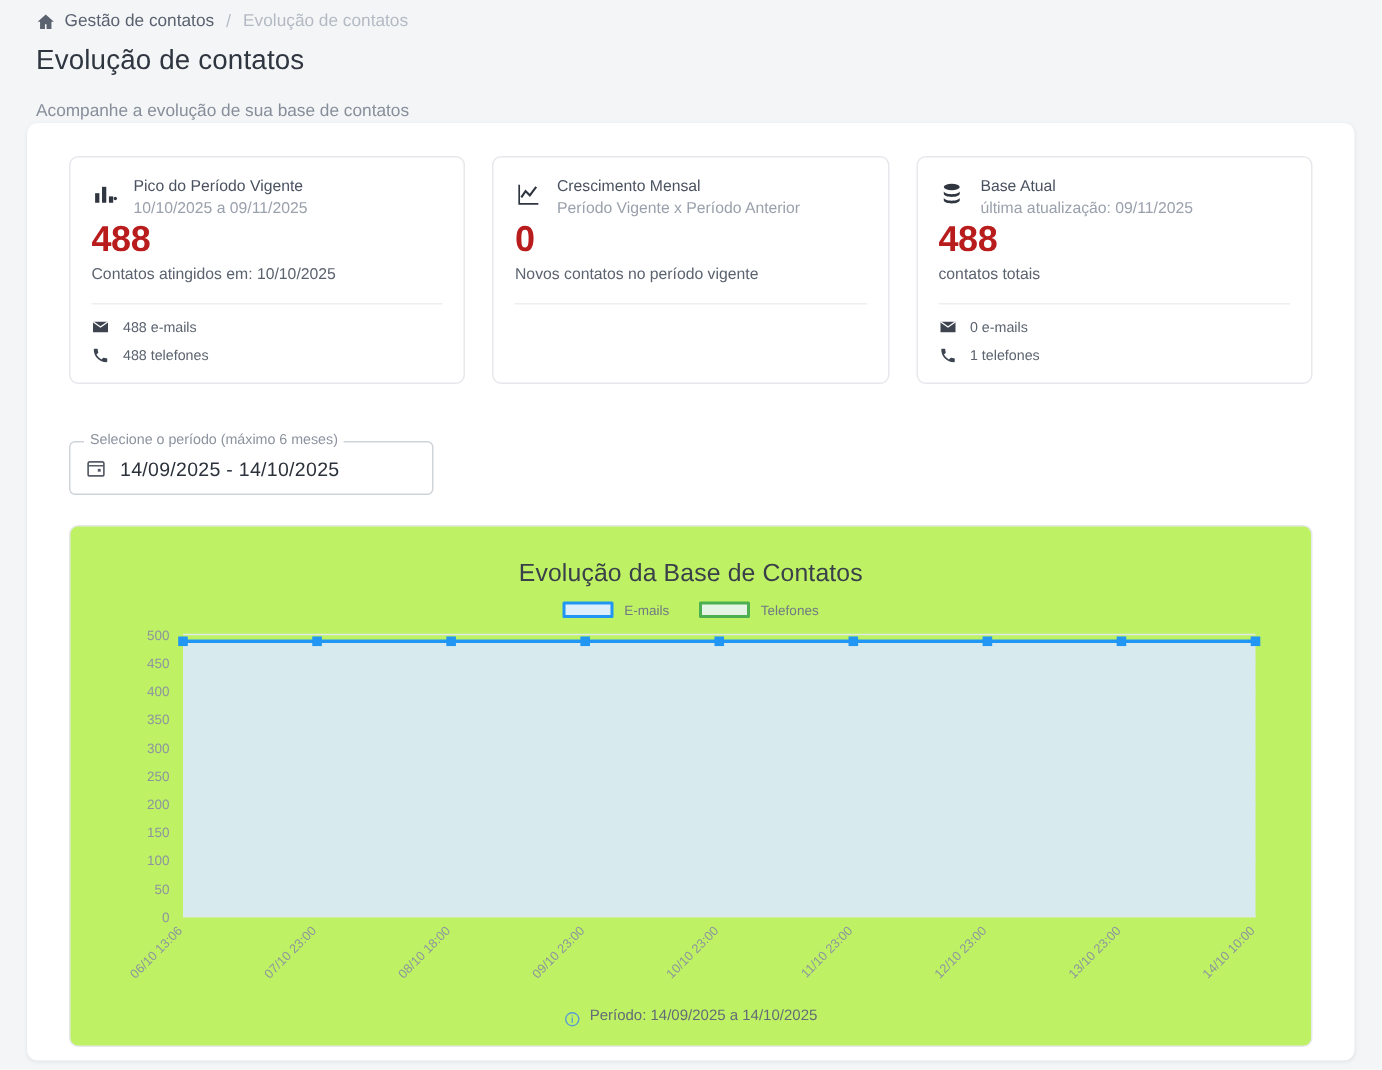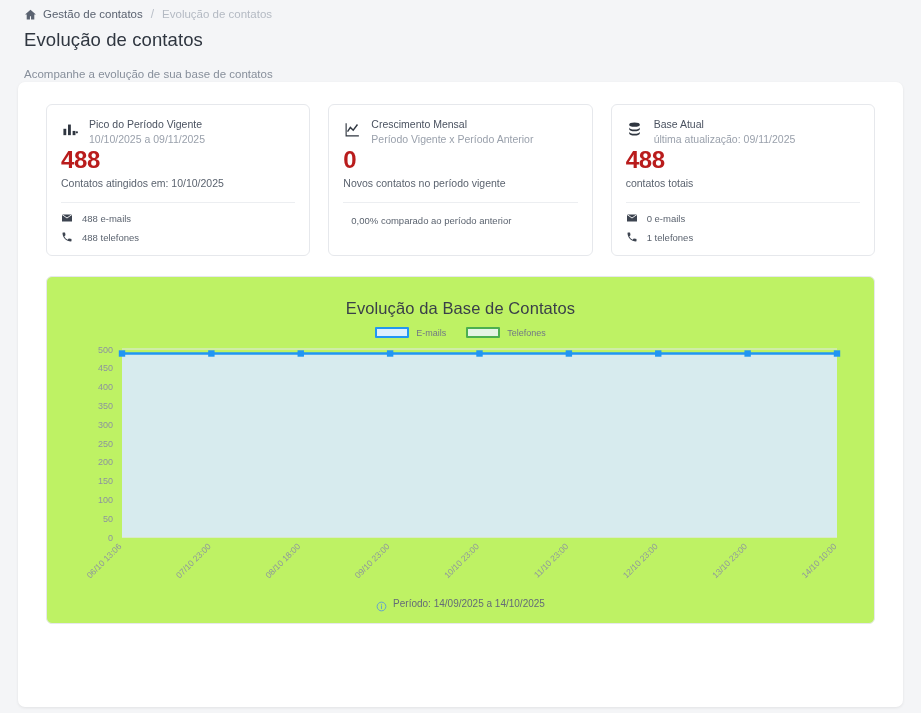--- a/index.html
+++ b/index.html
@@ -196,21 +196,20 @@
             </svg>
           </span>
           <span class="kpi-head-txt">
             <span class="kpi-title">Crescimento Mensal</span>
             <span class="kpi-subtitle">Período Vigente x Período Anterior</span>
           </span>
         </div>
         <div class="kpi-value">0</div>
         <div class="kpi-caption">Novos contatos no período vigente</div>
         <div class="kpi-divider"></div>
-        <div class="kpi-note">0,00% comparado ao período anterior</div>
       </div>
 
       <div class="kpi-card">
         <div class="kpi-head">
           <span class="kpi-ico">
             <svg viewBox="0 0 24 24" width="17" height="17" fill="currentColor">
               <ellipse cx="12" cy="5.2" rx="7.5" ry="3"></ellipse>
                 <path d="M4.5 9c0 1.7 3.4 3 7.5 3s7.5-1.3 7.5-3v2.6c0 1.7-3.4 3-7.5 3s-7.5-1.3-7.5-3z"></path>
                 <path d="M4.5 15c0 1.7 3.4 3 7.5 3s7.5-1.3 7.5-3v2.6c0 1.7-3.4 3-7.5 3s-7.5-1.3-7.5-3z"></path>
             </svg>
@@ -239,20 +238,33 @@
                   <path d="M6.6 10.8a15 15 0 0 0 6.6 6.6l2.2-2.2c.3-.3.7-.4 1-.2 1.1.4 2.3.6 3.6.6.6 0 1 .4 1 1V20c0 .6-.4 1-1 1C10.6 21 3 13.4 3 4c0-.6.4-1 1-1h3.4c.6 0 1 .4 1 1 0 1.3.2 2.5.6 3.6.1.3 0 .7-.2 1z"></path>
                 </svg>
             </span>
             <span>1 telefones</span>
           </div>
         </div>
       </div>
 
     </div>
 
+    <div class="date-wrap">
+      <div class="date-field">
+        <span class="date-legend">Selecione o período (máximo 6 meses)</span>
+        <span class="cal-ico">
+          <svg viewBox="0 0 24 24" width="14" height="14" fill="none" stroke="currentColor" stroke-width="1.9">
+            <rect x="3" y="5" width="18" height="16" rx="2"></rect>
+              <path d="M3 9.5h18" stroke-width="1.6"></path>
+              <rect x="14" y="13" width="3.4" height="3.2" fill="currentColor" stroke="none"></rect>
+          </svg>
+        </span>
+        <span class="date-value">14/09/2025 - 14/10/2025</span>
+      </div>
+    </div>
 
     <div class="chart-card">
       <div class="chart-title">Evolução da Base de Contatos</div>
 
       <div class="legend">
         <div class="legend-item">
           <span class="legend-swatch" id="sw-emails" style="border-color: rgb(33, 150, 243); background: rgb(221, 239, 253);"></span>
           <span class="legend-label">E-mails</span>
         </div>
         <div class="legend-item">

